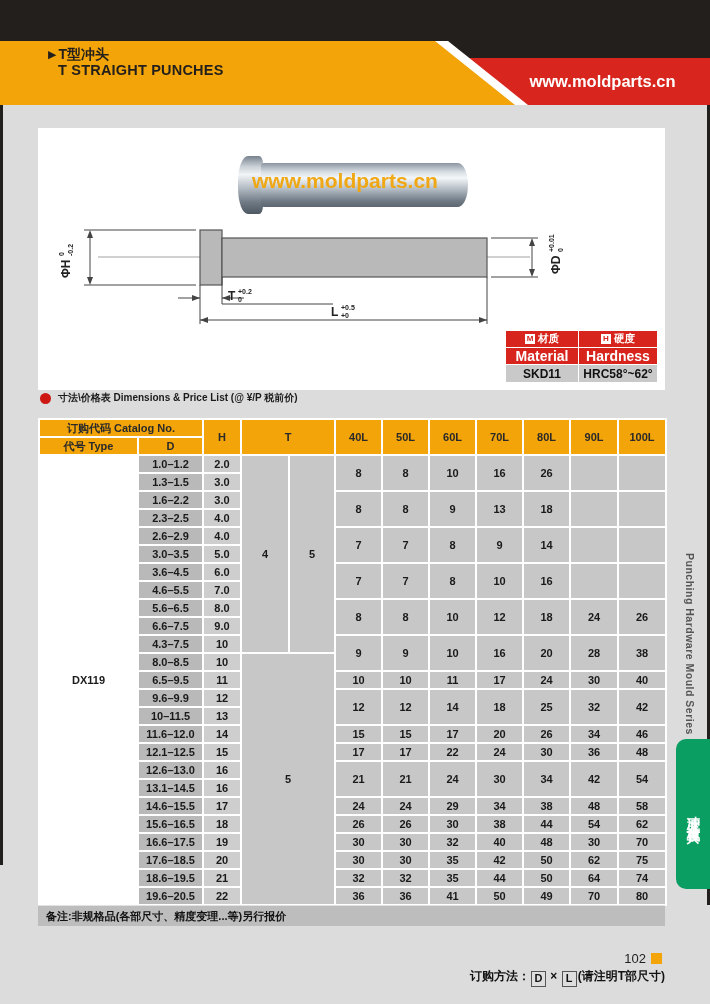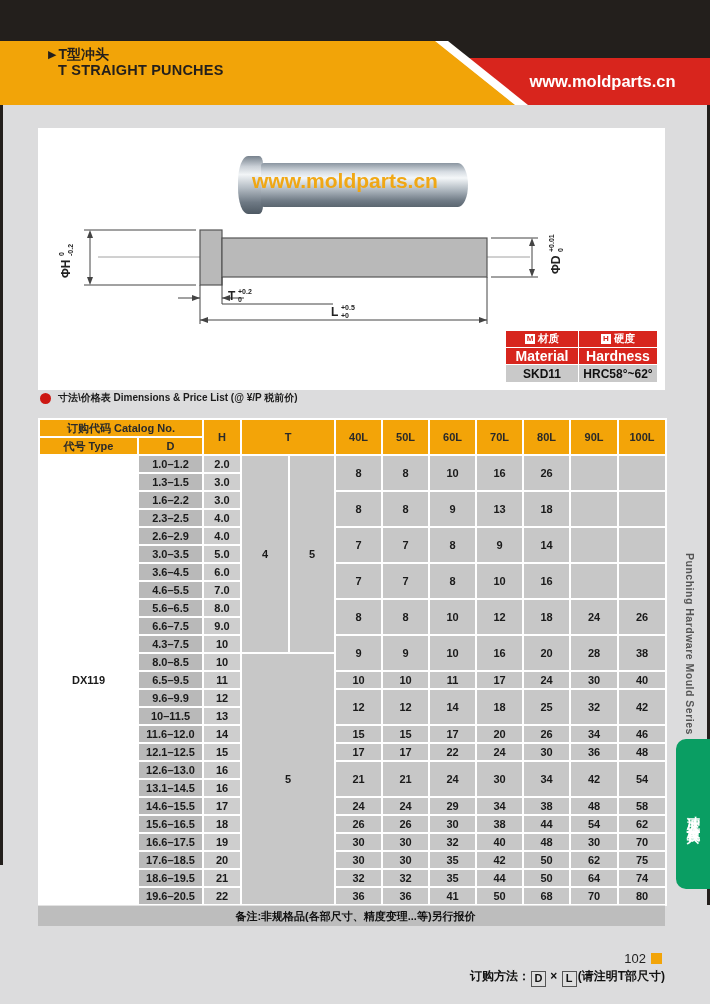--- a/index.html
+++ b/index.html
@@ -75,21 +75,21 @@
   .ptable tbody tr{height:18px;}
   .ptable td{font-size:11px;color:#1a1a1a;}
   .c-type{background:#ffffff;color:#ce1510;font-size:13px;}
   .c-d{background:#b9b9b9;}
   .c-h{background:#cecece;}
   .c-t{background:#c7c7c7;font-size:12px;}
   .c-p{background:#c7c7c7;}
 
   
   .note{left:38px;top:905px;width:627px;height:21px;background:#bdbdbd;border-top:1px solid #e2e2e2;
-    box-sizing:border-box;line-height:20px;padding-left:8px;font-size:11px;font-weight:bold;color:#111;text-align:center;}
+    box-sizing:border-box;line-height:20px;padding-left:8px;font-size:11px;font-weight:bold;color:#111;}
   .order{left:300px;top:931px;width:365px;text-align:right;font-size:12px;font-weight:bold;color:#111;margin-top:37px;}
   .obox{display:inline-block;width:13px;height:14px;line-height:13px;border:1px solid #555;background:#dedede;
     text-align:center;font-size:11px;margin:0 1px;vertical-align:-2px;}
   .pageno{left:596px;top:951px;width:66px;display:flex;justify-content:flex-end;align-items:center;gap:5px;}
   .pageno .num{font-size:13px;font-weight:normal;color:#222;}
   .pageno .sq{width:11px;height:11px;background:#f2a408;}
 
   
   .series-en{left:684px;top:553px;height:192px;writing-mode:vertical-rl;
     font-size:10.5px;font-weight:bold;color:#555;letter-spacing:0.5px;white-space:nowrap;}
@@ -443,21 +443,21 @@
         <td class="c-p" rowspan="1">64</td>
         <td class="c-p" rowspan="1">74</td>
       </tr>
       <tr>
         <td class="c-d">19.6–20.5</td>
         <td class="c-h">22</td>
         <td class="c-p" rowspan="1">36</td>
         <td class="c-p" rowspan="1">36</td>
         <td class="c-p" rowspan="1">41</td>
         <td class="c-p" rowspan="1">50</td>
-        <td class="c-p" rowspan="1">68</td>
+        <td class="c-p" rowspan="1">49</td>
         <td class="c-p" rowspan="1">70</td>
         <td class="c-p" rowspan="1">80</td>
       </tr>
     </tbody>
   </table>
 
 <div class="abs note">备注:非规格品(各部尺寸、精度变理...等)另行报价</div>
 <div class="abs order">
   <span>订购方法：</span><span class="obox">D</span>
   <span>×</span>

